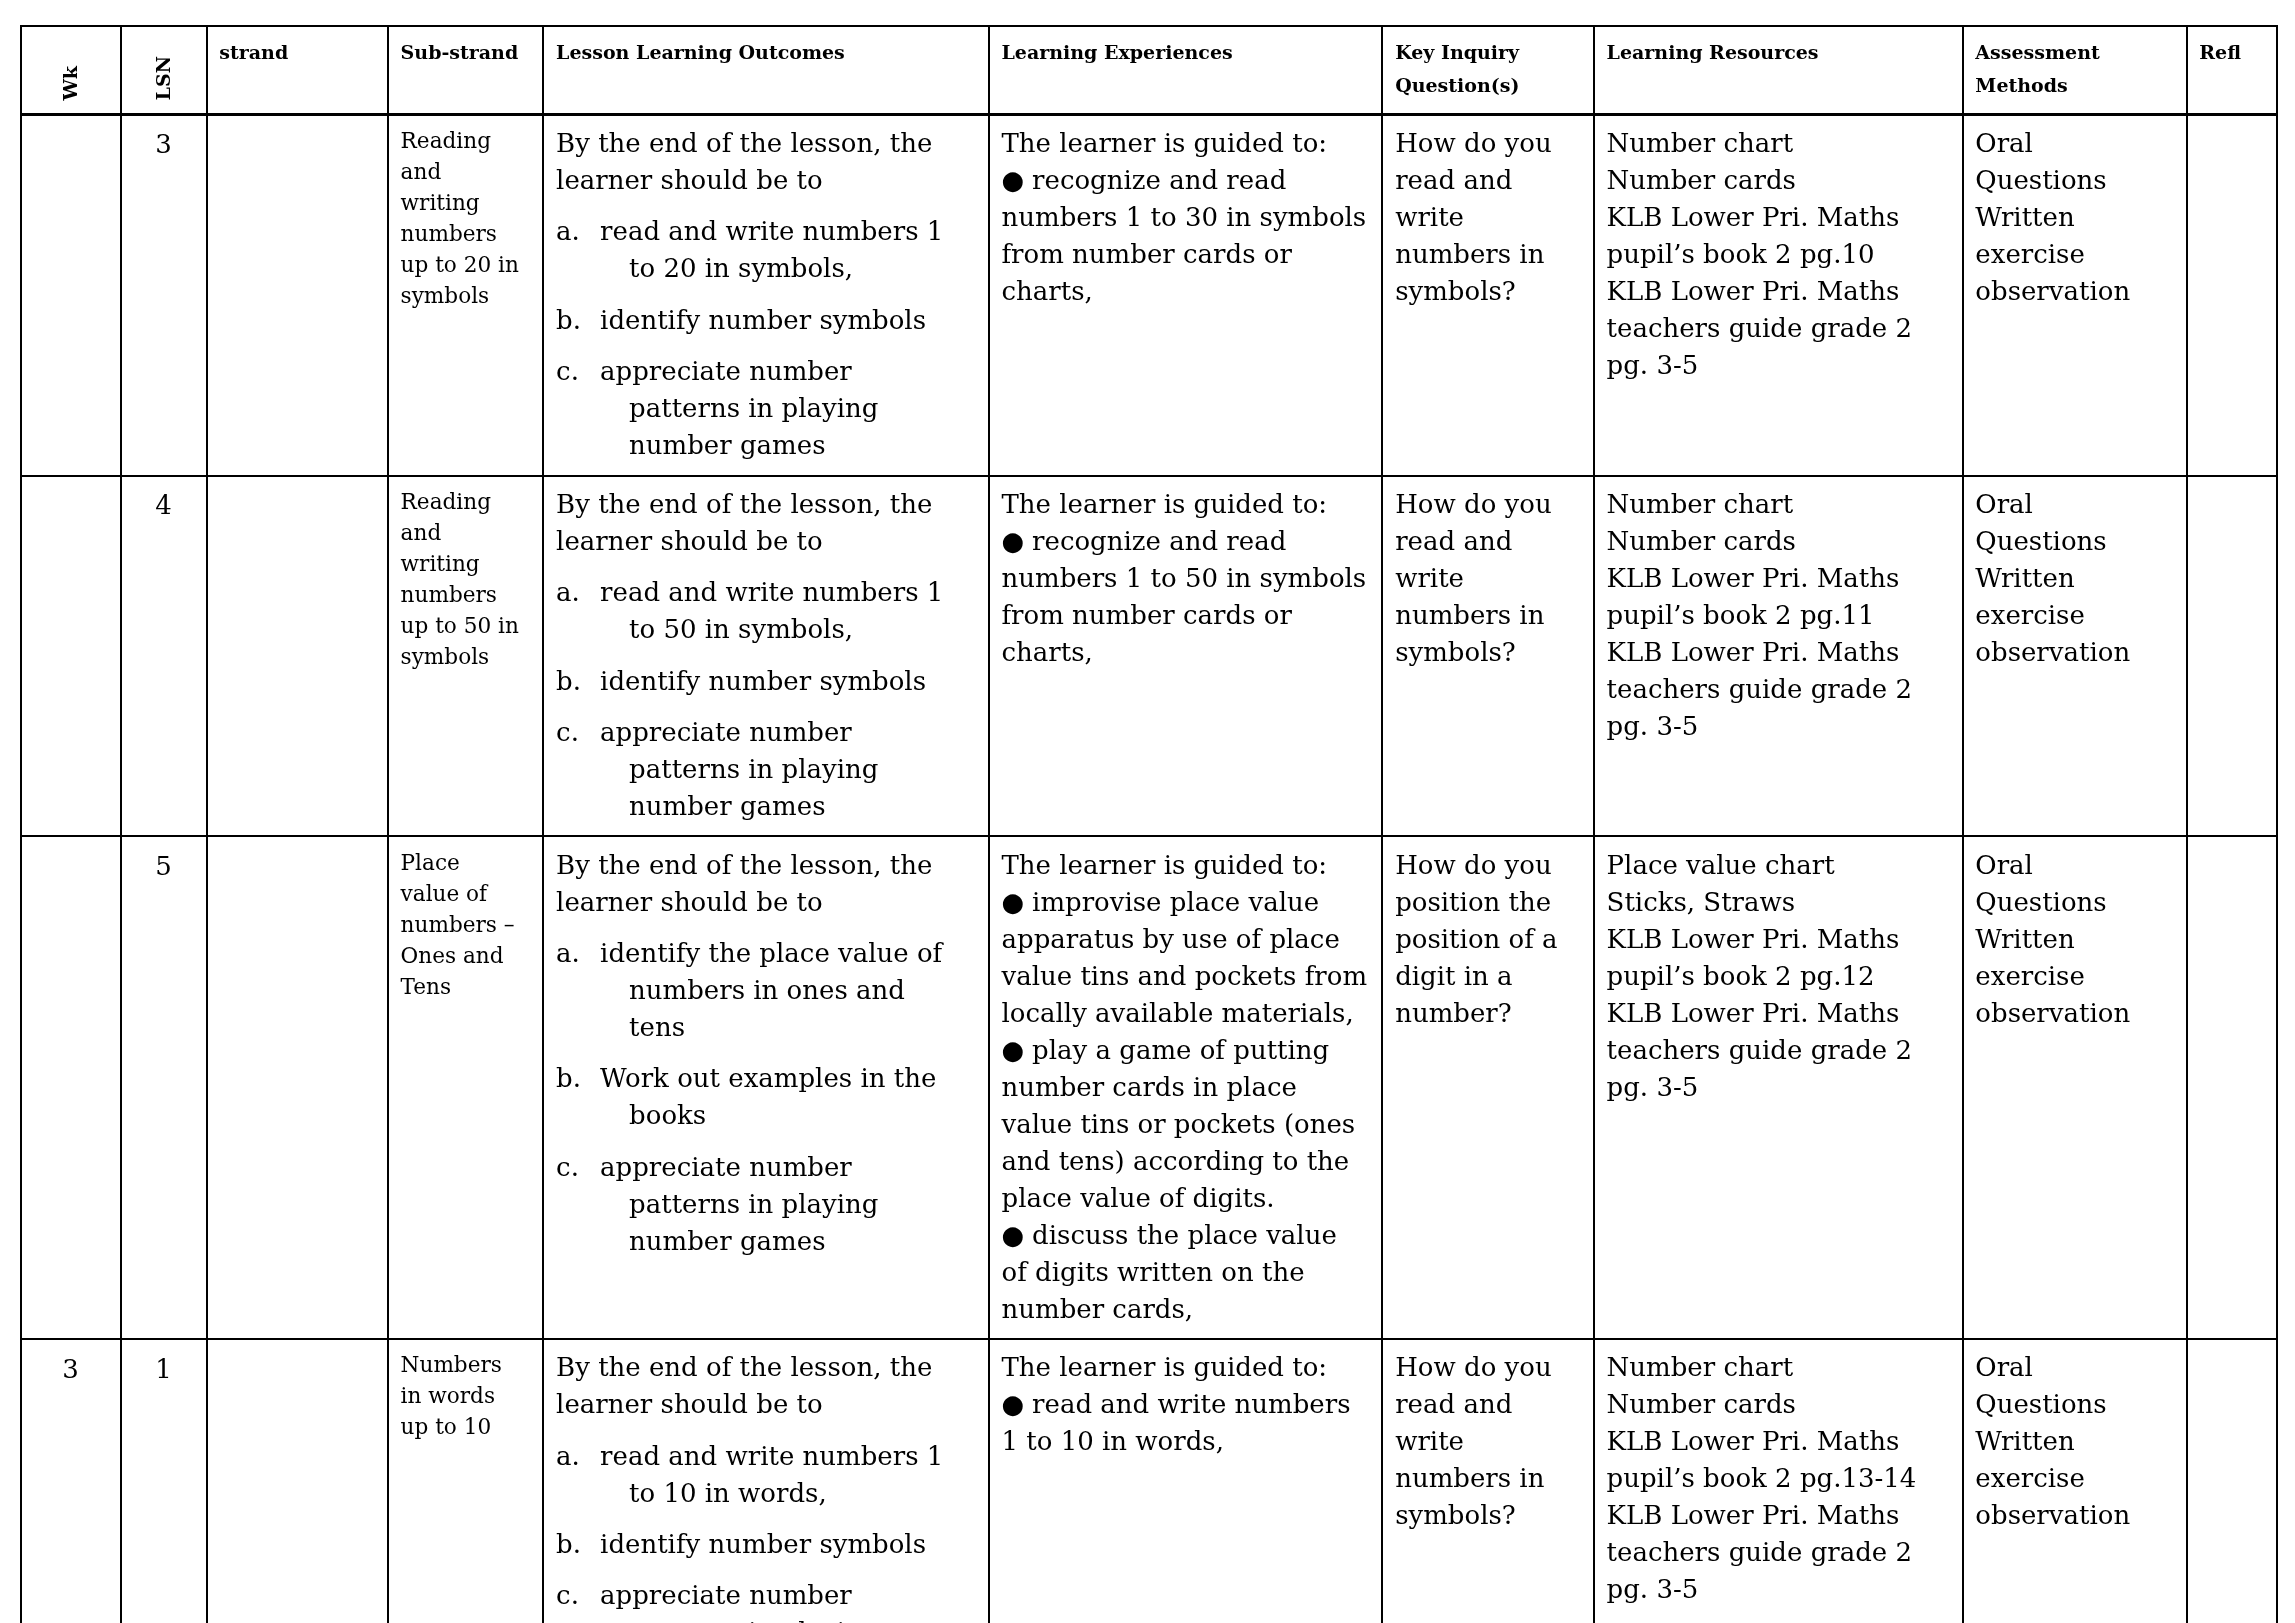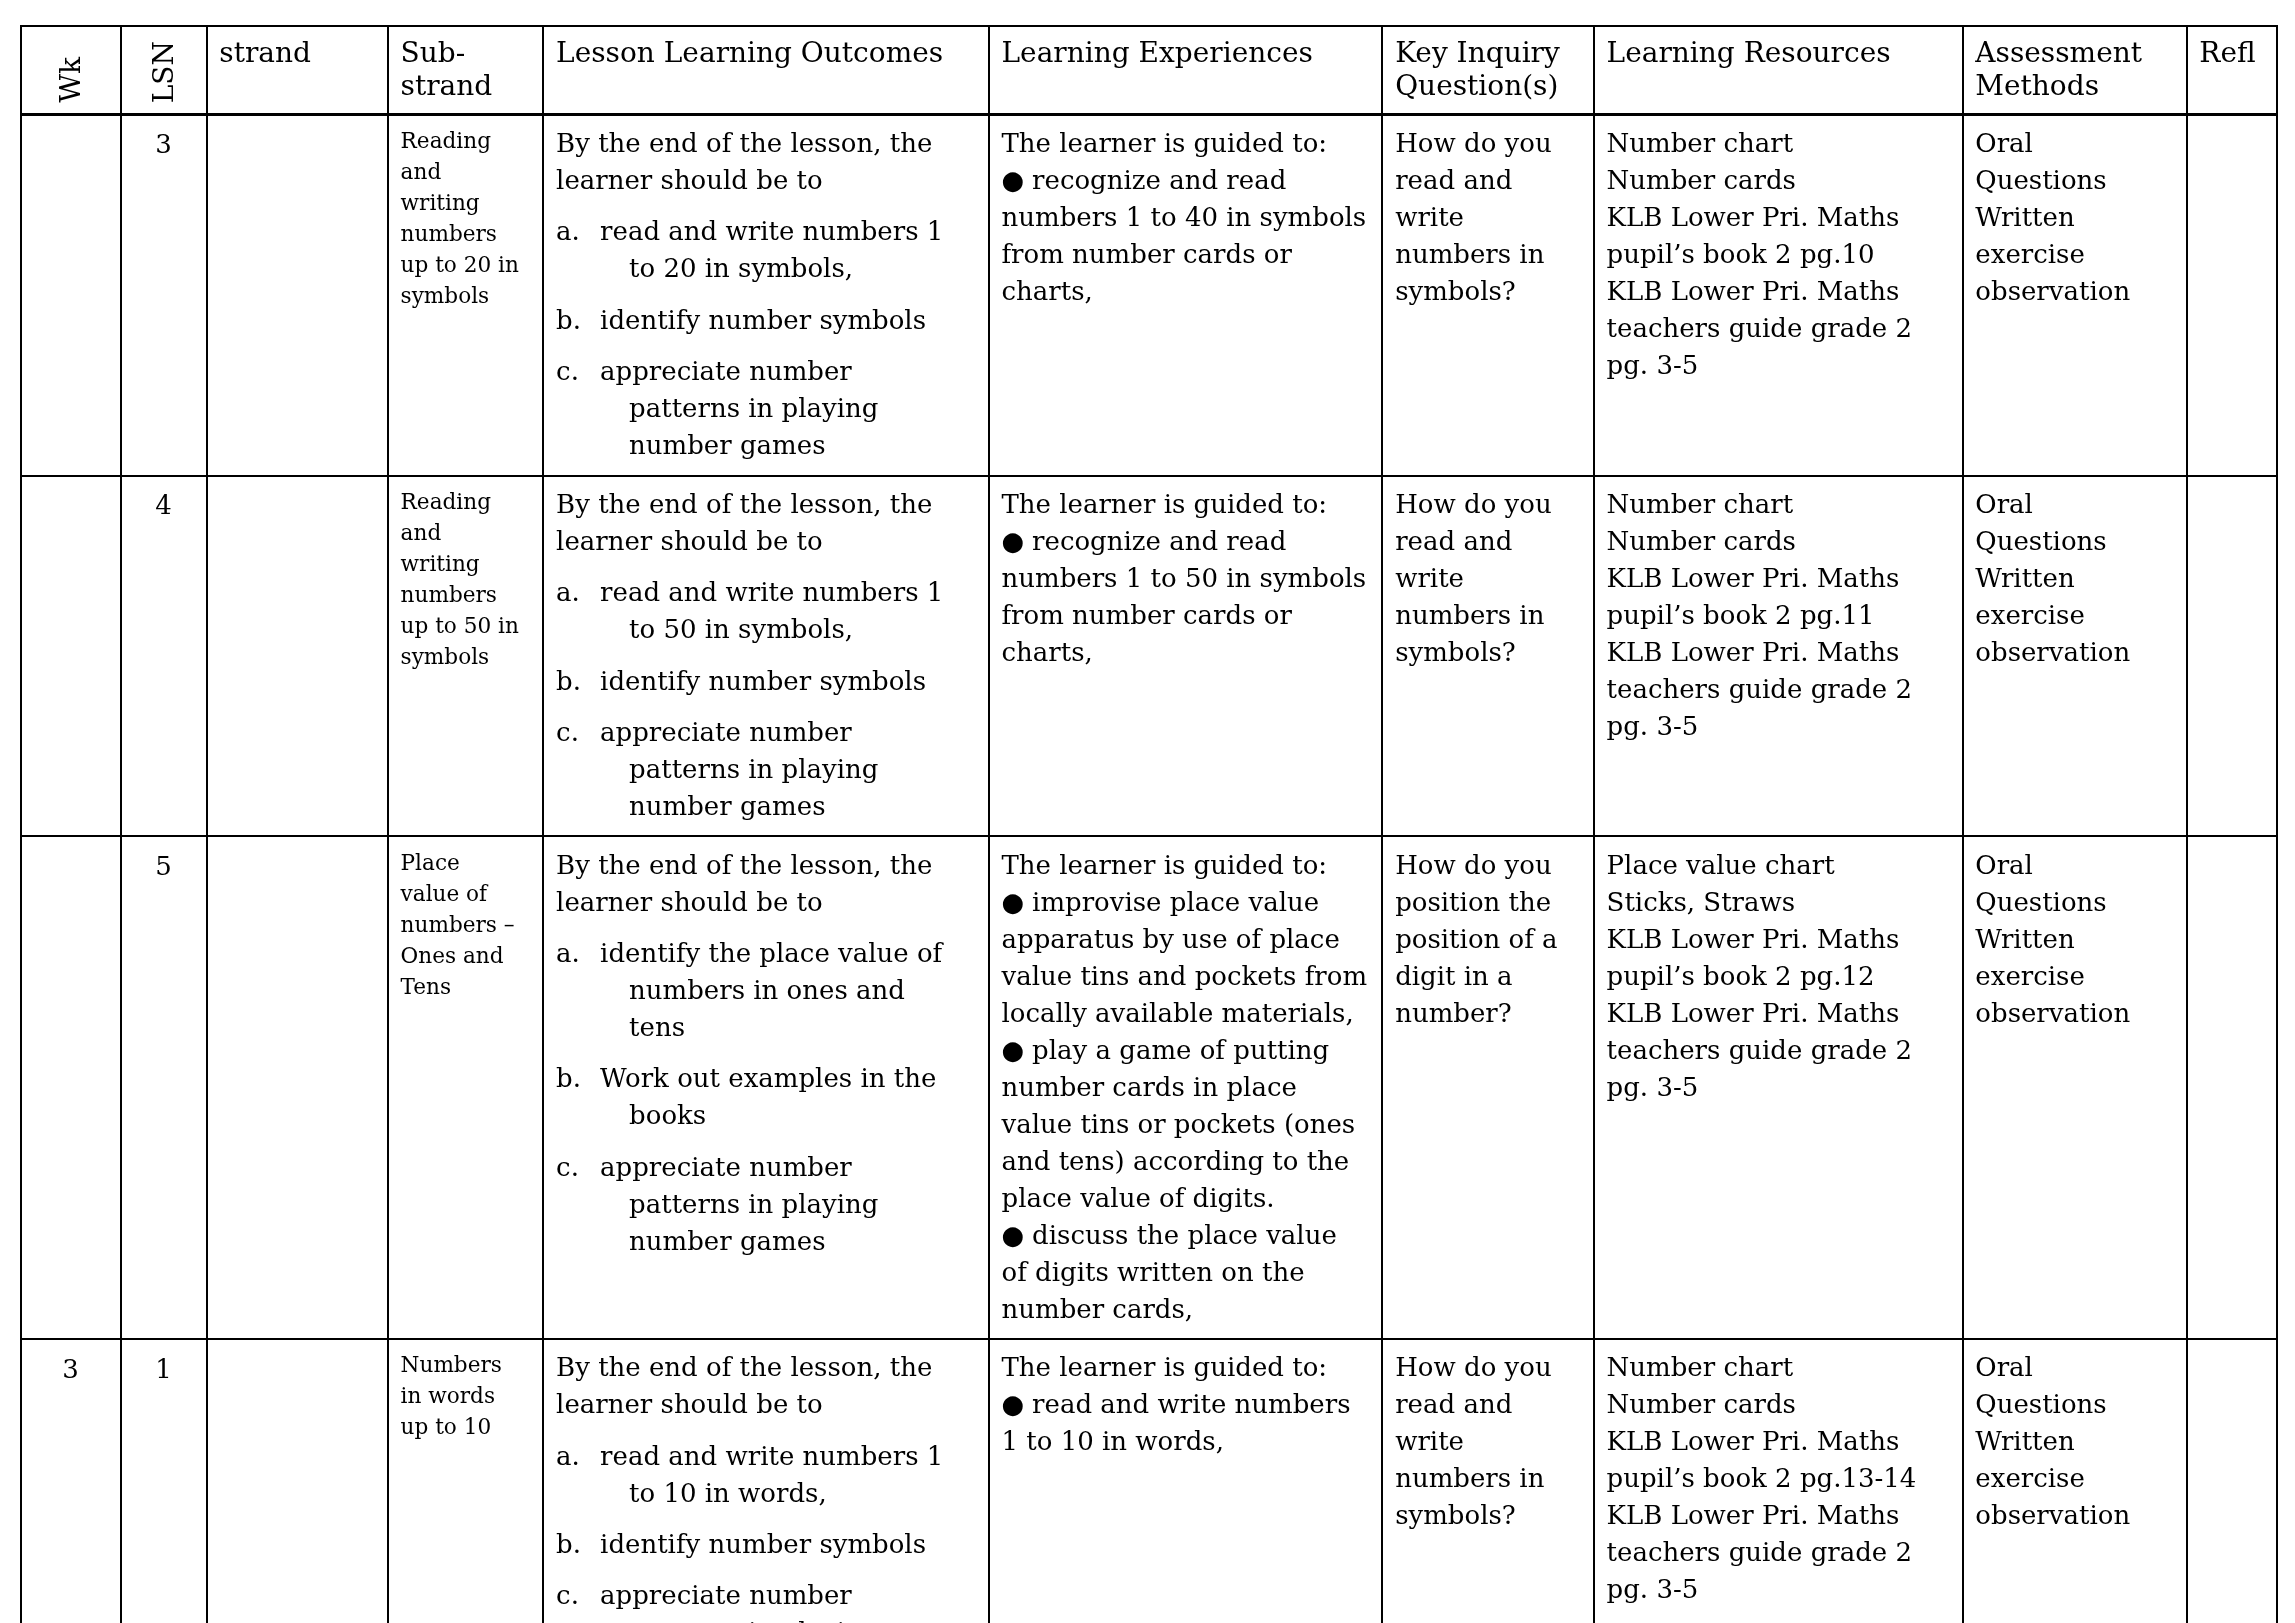--- a/index.html
+++ b/index.html
@@ -23,22 +23,22 @@
   .td {
     display: table-cell;
     vertical-align: top;
     border: 2.6px solid #000;
     padding: 9.2px 11.8px 10.5px 11.8px;
     font-size: 26px;
     line-height: 37px;
     word-wrap: break-word;
   }
   .header-row .td {
-    font-weight: normal;
-    font-size: 28px;
+    font-weight: bold;
+    font-size: 19px;
     line-height: 33px;
     border-bottom-width: 3.9px;
   }
   
   .col-wk   { width: 3.9%;  }
   .col-lsn  { width: 3.2%;  }
   .col-strand { width: 8.0%; }
   .col-sub  { width: 6.7%;  }
   .col-out  { width: 20.9%; }
   .col-exp  { width: 18.7%; }
@@ -112,21 +112,21 @@
       <div class="td col-strand"></div>
       <div class="td col-sub cell-sub">Reading and writing numbers up to 20 in symbols</div>
       <div class="td col-out">
         <div class="outcome-para">By the end of the lesson, the learner should be to</div>
         <div class="abc"><span class="abc-label">a.</span><span class="abc-text">read and write numbers 1 to 20 in symbols,</span></div>
         <div class="abc"><span class="abc-label">b.</span><span class="abc-text">identify number symbols</span></div>
         <div class="abc last"><span class="abc-label">c.</span><span class="abc-text">appreciate number patterns in playing number games</span></div>
       </div>
       <div class="td col-exp">
         <div>The learner is guided to:</div>
-        <div class="exp-item"><span class="bullet">●</span><span>recognize and read numbers 1 to 40 in symbols from number cards or charts,</span></div>
+        <div class="exp-item"><span class="bullet">●</span><span>recognize and read numbers 1 to 30 in symbols from number cards or charts,</span></div>
       </div>
       <div class="td col-kiq">How do you read and write numbers in symbols?</div>
       <div class="td col-res">
         <div>Number chart</div>
         <div>Number cards</div>
         <div>KLB Lower Pri. Maths pupil’s book 2 pg.10</div>
         <div>KLB Lower Pri. Maths teachers guide grade 2 pg. 3-5</div>
       </div>
       <div class="td col-asm">
         <div>Oral Questions</div>

